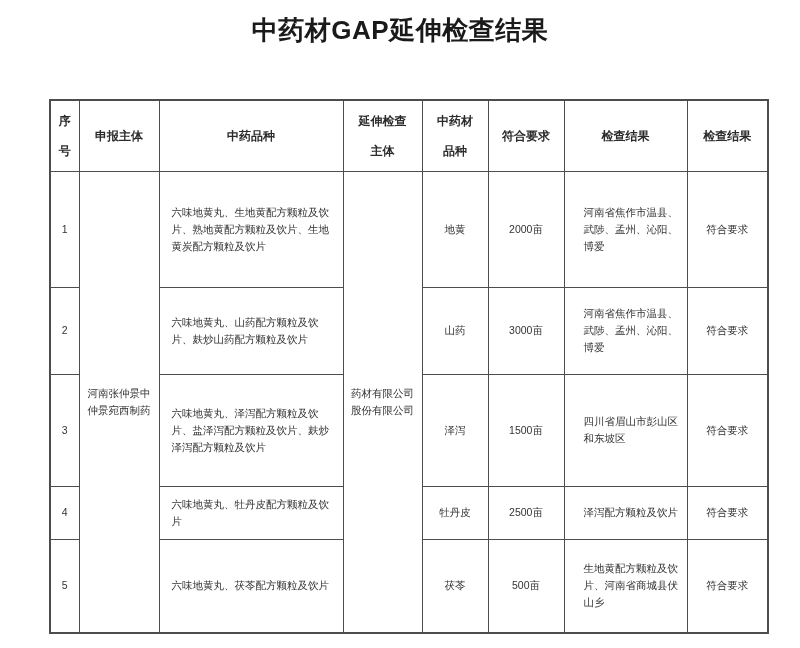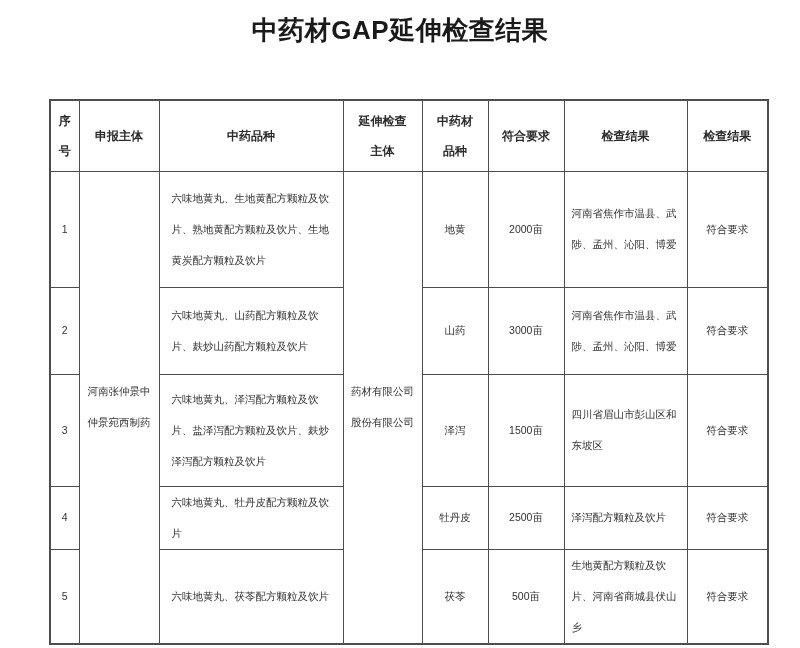--- a/index.html
+++ b/index.html
@@ -41,21 +41,21 @@
     font-size: 12px;
     font-weight: bold;
     text-align: center;
     line-height: 30px;
     color: #2b2b2b;
   }
   .gap-table th span { display: block; }
   .gap-table td {
     font-size: 10.5px;
     text-align: center;
-    line-height: 31px;
+    line-height: 17px;
   }
   .gap-table td span { display: block; }
 
   
   col.c-seq      { width: 29px; }
   col.c-applicant{ width: 80px; }
   col.c-variety  { width: 184px; }
   col.c-inspector{ width: 79px; }
   col.c-material { width: 66px; }
   col.c-area     { width: 76px; }
@@ -70,21 +70,21 @@
   tr.r-4 { height: 53px; }
   tr.r-5 { height: 94px; }
 
   td.cell-varieties {
     text-align: left;
     padding-left: 12px;
     padding-right: 10px;
   }
   td.cell-address {
     text-align: left;
-    padding-left: 7px;
+    padding-left: 19px;
     padding-right: 6px;
     margin-left: 8px;
   }
 </style>
 </head>
 <body>
 
 <div class="page">
 
   <div class="doc-title">中药材GAP延伸检查结果</div>

